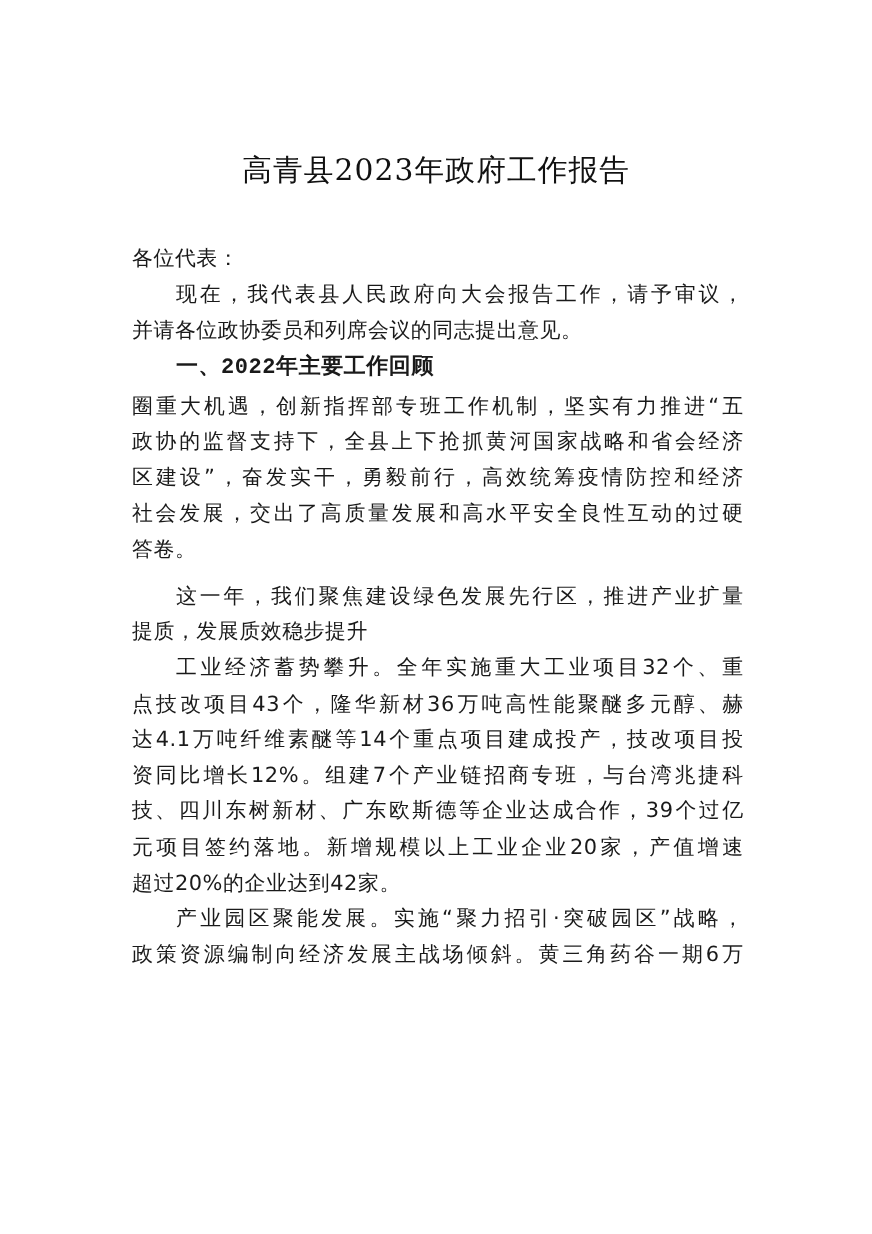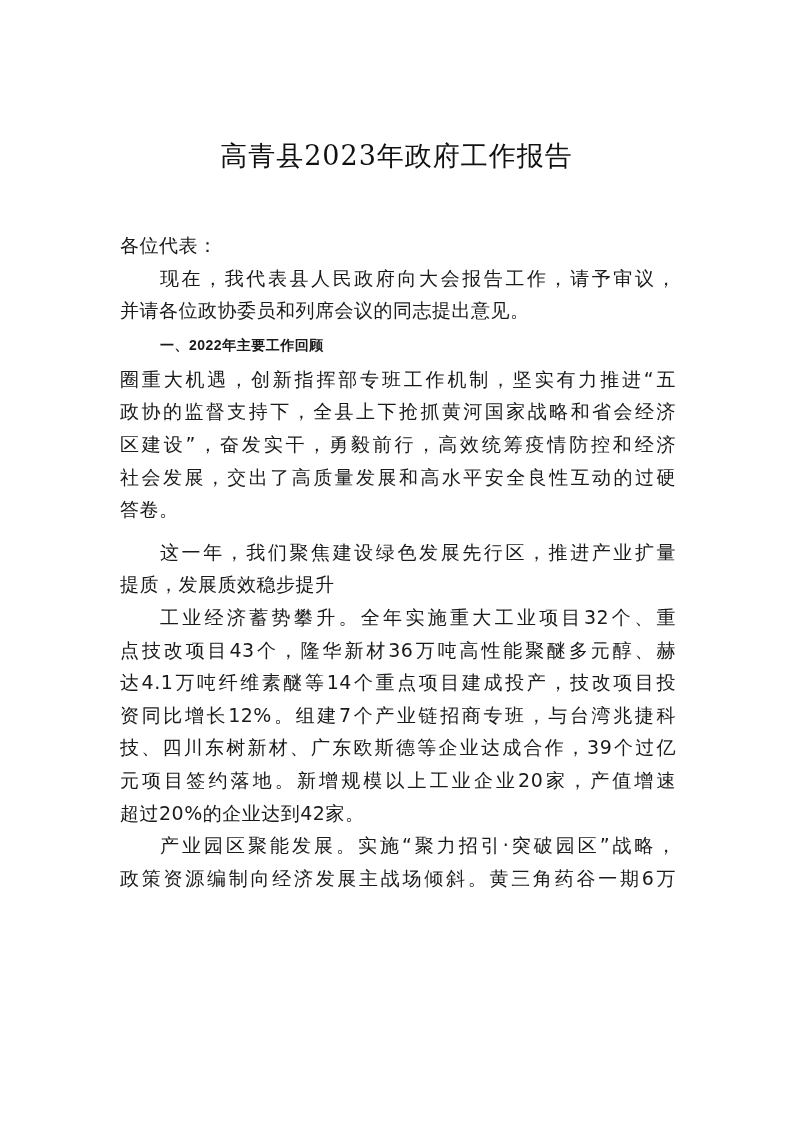--- a/index.html
+++ b/index.html
@@ -5,29 +5,29 @@
   html, body { margin: 0; padding: 0; background: #ffffff; }
   body { width: 793px; height: 1122px; position: relative; overflow: hidden; }
   .page { position: absolute; left: 0; top: 0; width: 727px; height: 1122px; background: #fff; }
   .title {
     position: absolute; left: 0; width: 793px; top: 136px;
     text-align: center; font-family: "DejaVu Serif", serif;
     font-size: 27px; color: #111; letter-spacing: 1px; line-height: 40px;
   }
   .body-text {
     position: absolute; left: 120px; top: 219px; width: 556px;
-    font-family: "DejaVu Sans", sans-serif; font-size: 19px; color: #1a1a1a; margin-top: 10px;
+    font-family: "DejaVu Sans", sans-serif; font-size: 19px; color: #1a1a1a;
   }
   .line {
     height: 32.6px; line-height: 32.6px; white-space: nowrap;
     text-align: justify; text-align-last: justify; letter-spacing: 0.5px;
   }
   .line.last { text-align-last: left; }
   .indent { padding-left: 40px; }
-  .heading { font-family: Liberation Sans, sans-serif; font-weight: bold; font-size: 14px; height: 36px; line-height: 36px; }
+  .heading { font-family: Liberation Mono, monospace; font-weight: bold; font-size: 20px; height: 36px; line-height: 36px; }
   .para-gap { height: 10px; }
 </style>
 </head>
 <body>
 
 <div class="page">
   <div class="title">高青县2023年政府工作报告</div>
 
   <div class="body-text">
     <div class="line last">各位代表：</div>

